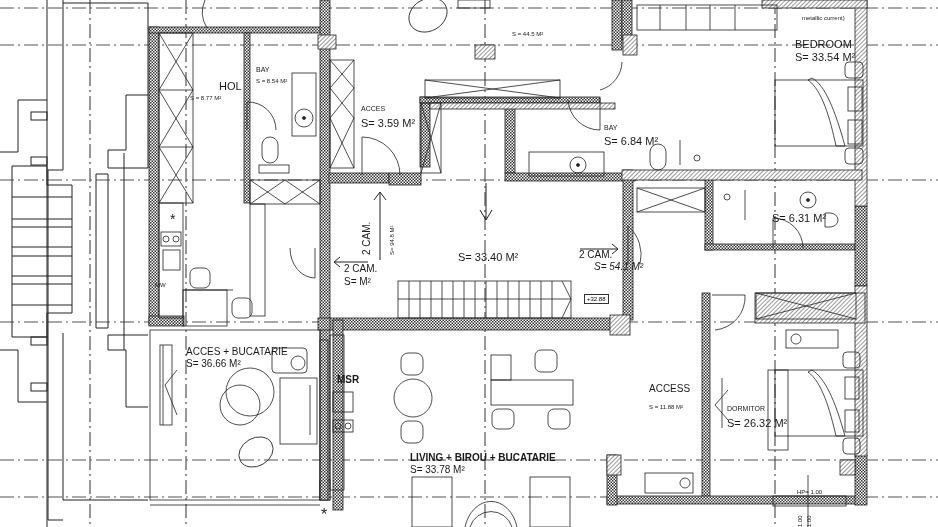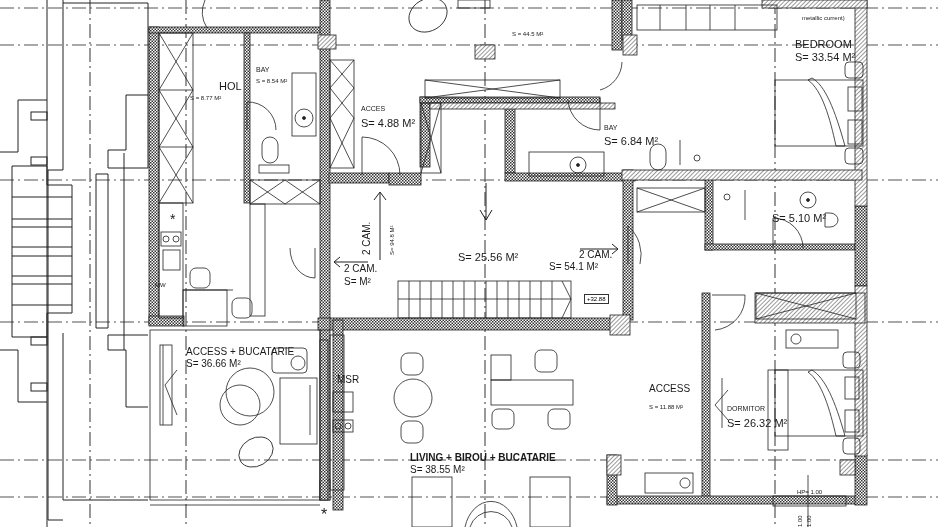--- a/index.html
+++ b/index.html
@@ -302,54 +302,54 @@
   </g>
 </svg>
 
 <div class="lbl big" style="left:190px;top:81px;margin-left:29px;">HOL</div>
 <div class="lbl xs" style="left:190px;top:95px;">S = 8.77 M²</div>
 
 <div class="lbl sm" style="left:256px;top:66px;">BAY</div>
 <div class="lbl xs" style="left:256px;top:78px;">S = 8.54 M²</div>
 
 <div class="lbl sm" style="left:361px;top:105px;">ACCES</div>
-<div class="lbl big" style="left:361px;top:118px;">S= 4.88 M²</div>
+<div class="lbl big" style="left:361px;top:118px;">S= 3.59 M²</div>
 
 <div class="lbl xs" style="left:512px;top:31px;">S = 44.5 M²</div>
 
 <div class="lbl sm" style="left:604px;top:124px;">BAY</div>
 <div class="lbl big" style="left:604px;top:136px;">S= 6.84 M²</div>
 
 <div class="lbl big" style="left:795px;top:39px;">BEDROOM</div>
 <div class="lbl big" style="left:795px;top:52px;">S= 33.54 M²</div>
 <div class="lbl xs" style="left:802px;top:15px;">metallic current)</div>
 
-<div class="lbl big" style="left:772px;top:213px;">S= 5.10 M²</div>
-
-<div class="lbl big" style="left:458px;top:252px;">S= 25.56 M²</div>
+<div class="lbl big" style="left:772px;top:213px;">S= 6.31 M²</div>
+
+<div class="lbl big" style="left:458px;top:252px;">S= 33.40 M²</div>
 
 <div class="lbl med vert" style="left:362px;top:255px;">2 CAM.</div>
 <div class="lbl xs vert" style="left:389px;top:255px;">S= 94.8 M²</div>
 
 <div class="lbl med" style="left:344px;top:264px;">2 CAM.</div>
 <div class="lbl med" style="left:344px;top:277px;">S= M²</div>
 
 <div class="lbl med" style="left:579px;top:250px;">2 CAM.</div>
-<div class="lbl med" style="left:549px;top:262px;">S= 54.1 M²</div>
+<div class="lbl med" style="left:594px;top:262px;font-style:italic;">S= 54.1 M²</div>
 
 <div class="tag" style="left:584px;top:294px;">+32.88</div>
 
-<div class="lbl med" style="left:186px;top:347px;">ACCESS + BUCATARIE</div>
+<div class="lbl med" style="left:186px;top:347px;">ACCES + BUCATARIE</div>
 <div class="lbl med" style="left:186px;top:359px;">S= 36.66 M²</div>
 
-<div class="lbl med" style="left:337px;top:375px;">MSR</div>
+<div class="lbl med" style="left:337px;top:375px;font-weight:bold;">MSR</div>
 <div class="lbl xs" style="left:155px;top:282px;">MW</div>
 
 <div class="lbl med" style="left:410px;top:453px;font-weight:bold;">LIVING + BIROU + BUCATARIE</div>
-<div class="lbl med" style="left:410px;top:465px;">S= 38.55 M²</div>
+<div class="lbl med" style="left:410px;top:465px;">S= 33.78 M²</div>
 
 <div class="lbl med" style="left:649px;top:384px;">ACCESS</div>
 <div class="lbl xs" style="left:649px;top:404px;">S = 11.88 M²</div>
 
 <div class="lbl sm" style="left:727px;top:405px;">DORMITOR</div>
 <div class="lbl big" style="left:727px;top:418px;">S= 26.32 M²</div>
 
 <div class="lbl xs" style="left:797px;top:489px;">HP= 1.00</div>
 <div class="lbl xs vert" style="left:797px;top:527px;">1.00</div>
 <div class="lbl xs vert" style="left:806px;top:527px;">1.00</div>

